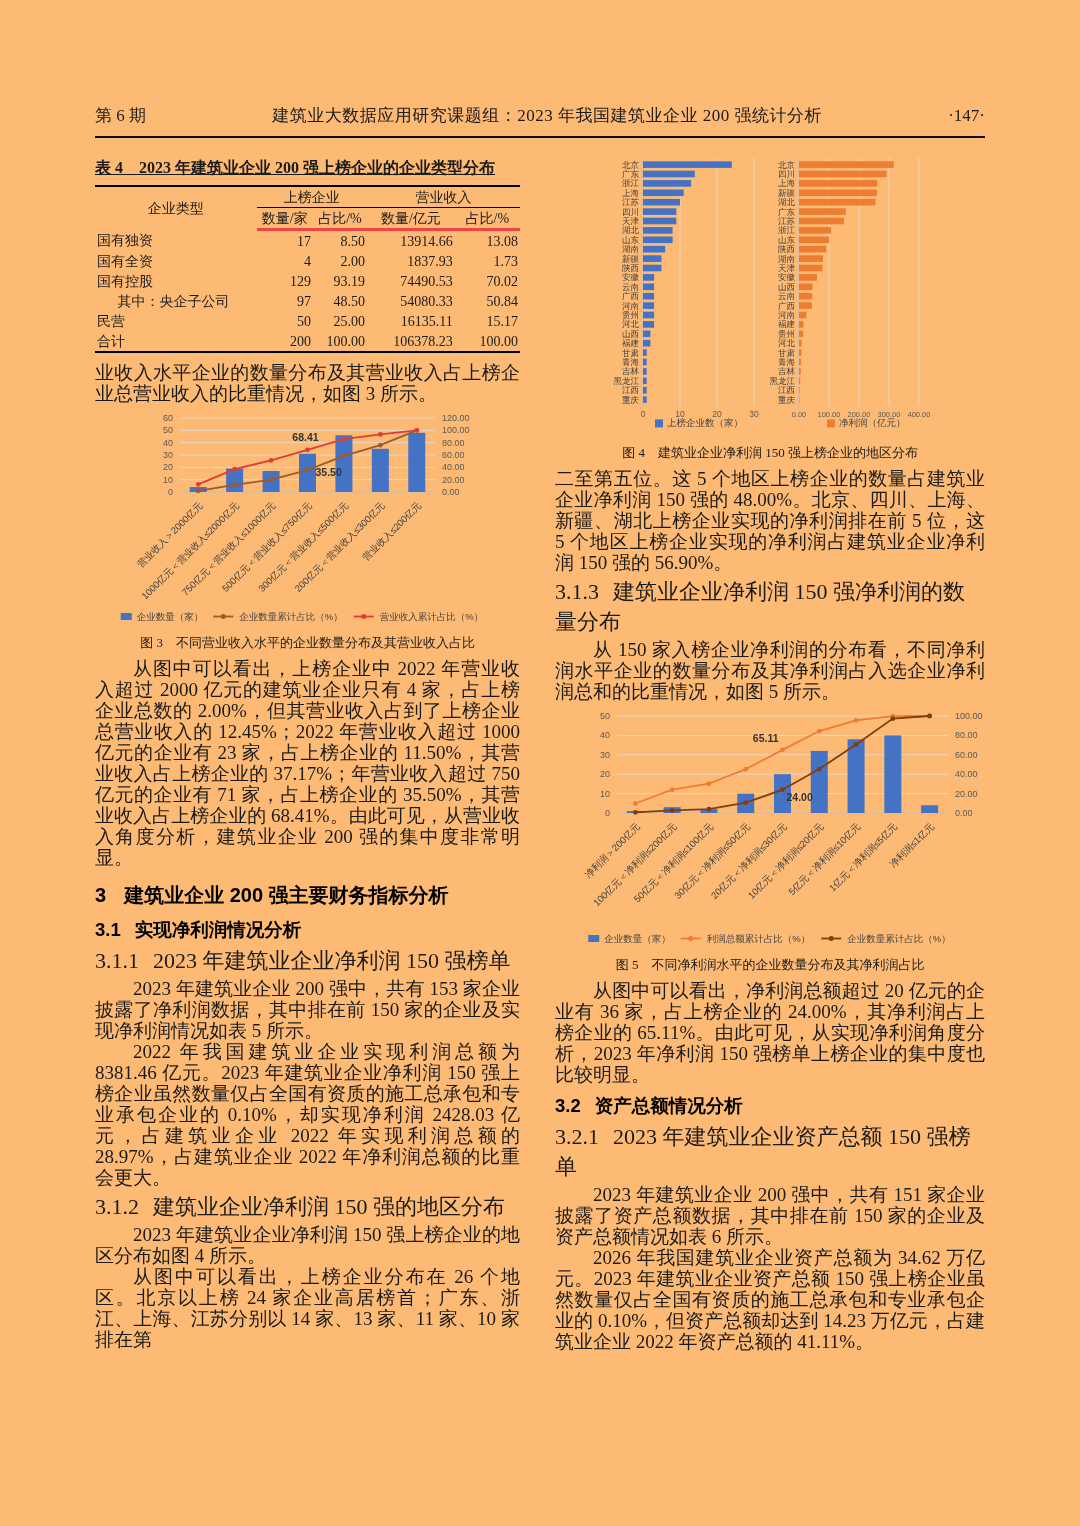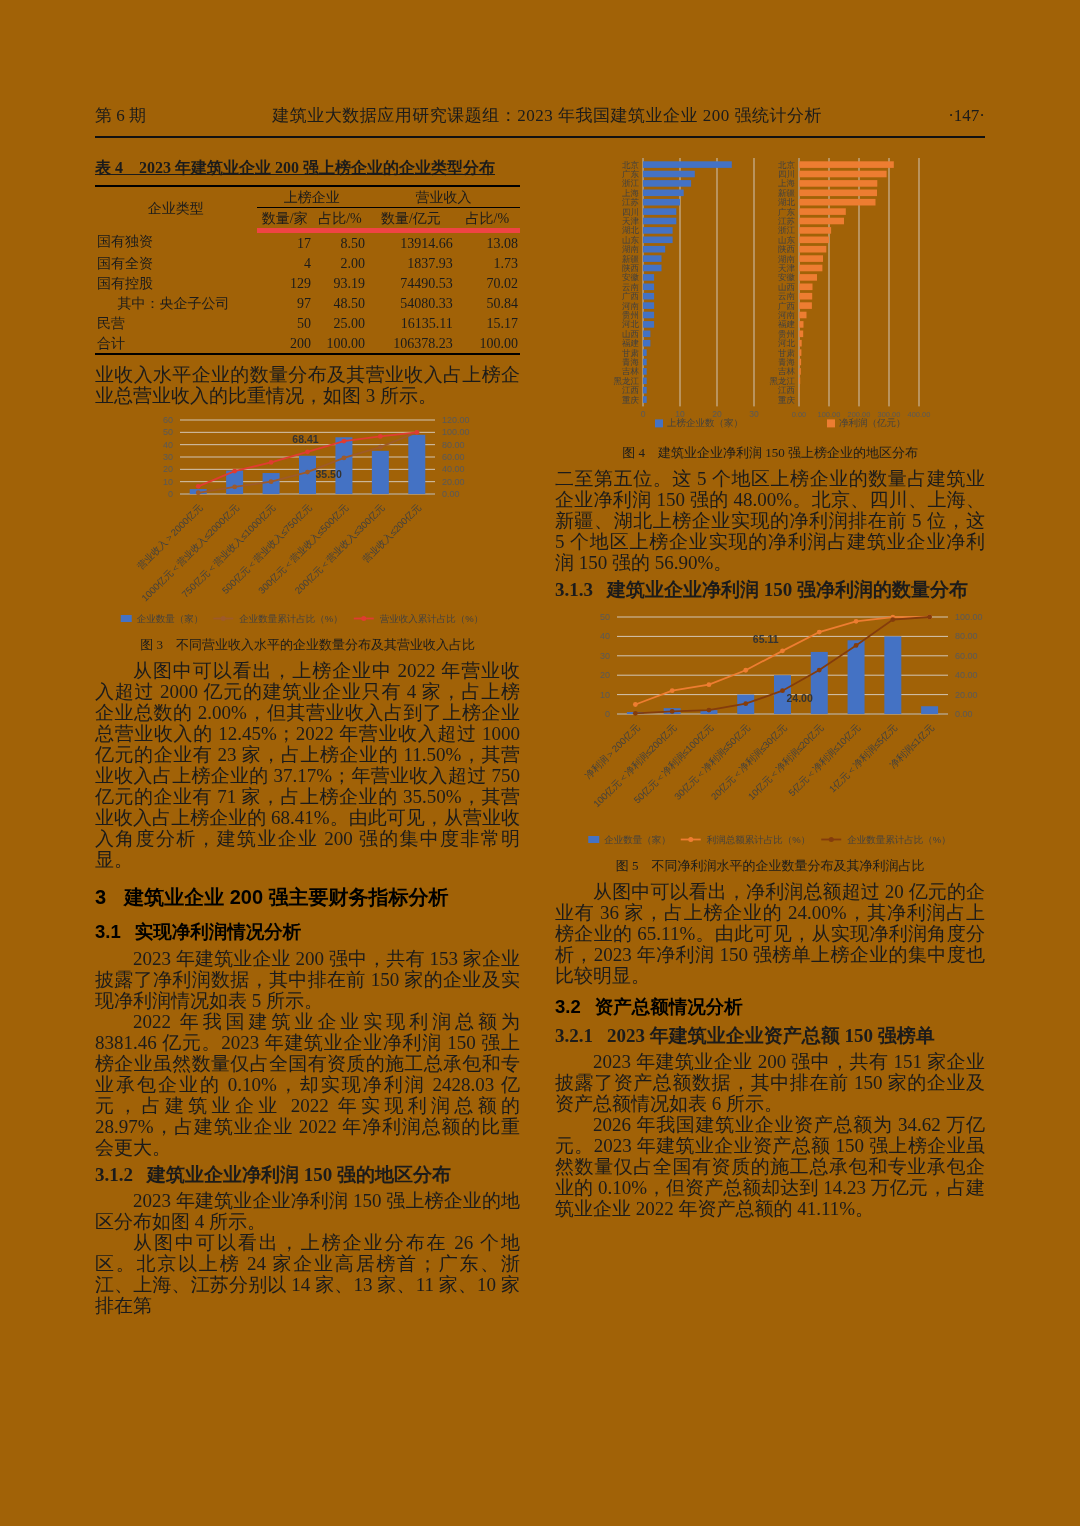--- a/index.html
+++ b/index.html
@@ -1,41 +1,41 @@
 <!DOCTYPE html>
 <html><head>
 <meta charset="utf-8">
 <style>
   html,body{margin:0;padding:0;background:#9a9a9a;}
-  .page{width:1080px;height:1526px;background:#a16207;margin:0 auto;position:relative;
+  .page{width:1080px;height:1526px;background:#fdba74;margin:0 auto;position:relative;
         font-family:"Liberation Serif","DejaVu Serif",serif;color:#1b1b1b;overflow:hidden;}
   .content{position:absolute;left:95px;top:0;width:890px;}
   .running-head{display:flex;justify-content:space-between;align-items:baseline;
         margin-top:104px;padding-bottom:9px;border-bottom:2.5px solid #111;font-size:17px;}
   .running-head .mid{letter-spacing:.5px;}
   .cols{display:flex;gap:35px;margin-top:16px;}
   .col-l{width:425px;}
   .col-r{width:430px;}
   p.body{font-size:19px;line-height:21px;text-align:justify;margin:0;}
   p.body.ind{text-indent:2em;}
   .h1x{font-family:"Liberation Sans","DejaVu Sans",sans-serif;font-weight:bold;font-size:20px;
        margin:14px 0 8px 0;color:#000;}
   .h2x{font-family:"Liberation Sans","DejaVu Sans",sans-serif;font-weight:bold;font-size:18.5px;
        margin:8px 0 4px 0;color:#000;}
-  .h3x{font-size:19px;margin:4px 0 2px 0;font-weight:bold;}
+  .h3x{font-size:22px;margin:4px 0 2px 0;}
   .hnum{margin-right:14px;}
   .h1x .hnum{margin-right:18px;}
   
   .tbl-title{font-weight:bold;font-size:16px;margin:4px 0 6px 0;text-decoration:underline;}
   table.t4{width:100%;border-collapse:collapse;font-size:14px;
            border-top:2px solid #000;border-bottom:2px solid #000;}
   table.t4 th, table.t4 td{padding:1.5px 2px;font-weight:normal;line-height:17px;}
   table.t4 thead th{text-align:center;}
   th.grp{border-bottom:1px solid #000;}
-  tr.subhead th{border-bottom:5px solid #ef4444;}
+  tr.subhead th{border-bottom:3px solid #ef4444;}
   td.name{text-align:left;}
   td.num{text-align:right;padding-right:18px;}
   td.pct{text-align:right;padding-right:10px;}
   
   .figwrap{margin-top:6px;}
   .figcap{font-size:13px;text-align:center;margin:2px 0 6px 0;}
   svg text{font-family:"Liberation Sans","DejaVu Sans",sans-serif;}
 </style>
 </head>
 <body>
@@ -189,20 +189,23 @@
           <div class="figcap">图 3　不同营业收入水平的企业数量分布及其营业收入占比</div>
         </div>
 
         <p class="body ind">从图中可以看出，上榜企业中 2022 年营业收入超过 2000 亿元的建筑业企业只有 4 家，占上榜企业总数的 2.00%，但其营业收入占到了上榜企业总营业收入的 12.45%；2022 年营业收入超过 1000 亿元的企业有 23 家，占上榜企业的 11.50%，其营业收入占上榜企业的 37.17%；年营业收入超过 750 亿元的企业有 71 家，占上榜企业的 35.50%，其营业收入占上榜企业的 68.41%。由此可见，从营业收入角度分析，建筑业企业 200 强的集中度非常明显。</p>
 
         <div class="h1x">
           <span class="hnum">3</span><span>建筑业企业 200 强主要财务指标分析</span>
         </div>
         <div class="h2x">
           <span class="hnum">3.1</span><span>实现净利润情况分析</span>
+        </div>
+        <div class="h3x">
+          <span class="hnum">3.1.1</span><span>2023 年建筑业企业净利润 150 强榜单</span>
         </div>
         <p class="body ind">2023 年建筑业企业 200 强中，共有 153 家企业披露了净利润数据，其中排在前 150 家的企业及实现净利润情况如表 5 所示。</p>
         <p class="body ind">2022 年我国建筑业企业实现利润总额为 8381.46 亿元。2023 年建筑业企业净利润 150 强上榜企业虽然数量仅占全国有资质的施工总承包和专业承包企业的 0.10%，却实现净利润 2428.03 亿元，占建筑业企业 2022 年实现利润总额的 28.97%，占建筑业企业 2022 年净利润总额的比重会更大。</p>
         <div class="h3x">
           <span class="hnum">3.1.2</span><span>建筑业企业净利润 150 强的地区分布</span>
         </div>
         <p class="body ind">2023 年建筑业企业净利润 150 强上榜企业的地区分布如图 4 所示。</p>
         <p class="body ind">从图中可以看出，上榜企业分布在 26 个地区。北京以上榜 24 家企业高居榜首；广东、浙江、上海、江苏分别以 14 家、13 家、11 家、10 家排在第</p>
       </div>
 
@@ -341,20 +344,21 @@
                   <text x="284" y="272.4" font-size="9.5" fill="#404040">净利润（亿元）</text>
                 </g>
               </svg></div>
           <div class="figcap">图 4　建筑业企业净利润 150 强上榜企业的地区分布</div>
         </div>
 
         <p class="body">二至第五位。这 5 个地区上榜企业的数量占建筑业企业净利润 150 强的 48.00%。北京、四川、上海、新疆、湖北上榜企业实现的净利润排在前 5 位，这 5 个地区上榜企业实现的净利润占建筑业企业净利润 150 强的 56.90%。</p>
         <div class="h3x">
           <span class="hnum">3.1.3</span><span>建筑业企业净利润 150 强净利润的数量分布</span>
         </div>
+        <p class="body ind">从 150 家入榜企业净利润的分布看，不同净利润水平企业的数量分布及其净利润占入选企业净利润总和的比重情况，如图 5 所示。</p>
 
         <div class="figwrap">
           <div id="fig5-chart"><svg width="440" height="242">
                 <text x="55" y="108" text-anchor="end" font-size="9" fill="#595959">0</text>
                 <line x1="62" y1="85.6" x2="393" y2="85.6" stroke="#E0E0E0" stroke-width="0.8"></line>
                 <text x="55" y="88.6" text-anchor="end" font-size="9" fill="#595959">10</text>
                 <line x1="62" y1="66.19999999999999" x2="393" y2="66.19999999999999" stroke="#E0E0E0" stroke-width="0.8"></line>
                 <text x="55" y="69.19999999999999" text-anchor="end" font-size="9" fill="#595959">20</text>
                 <line x1="62" y1="46.800000000000004" x2="393" y2="46.800000000000004" stroke="#E0E0E0" stroke-width="0.8"></line>
                 <text x="55" y="49.800000000000004" text-anchor="end" font-size="9" fill="#595959">30</text>

